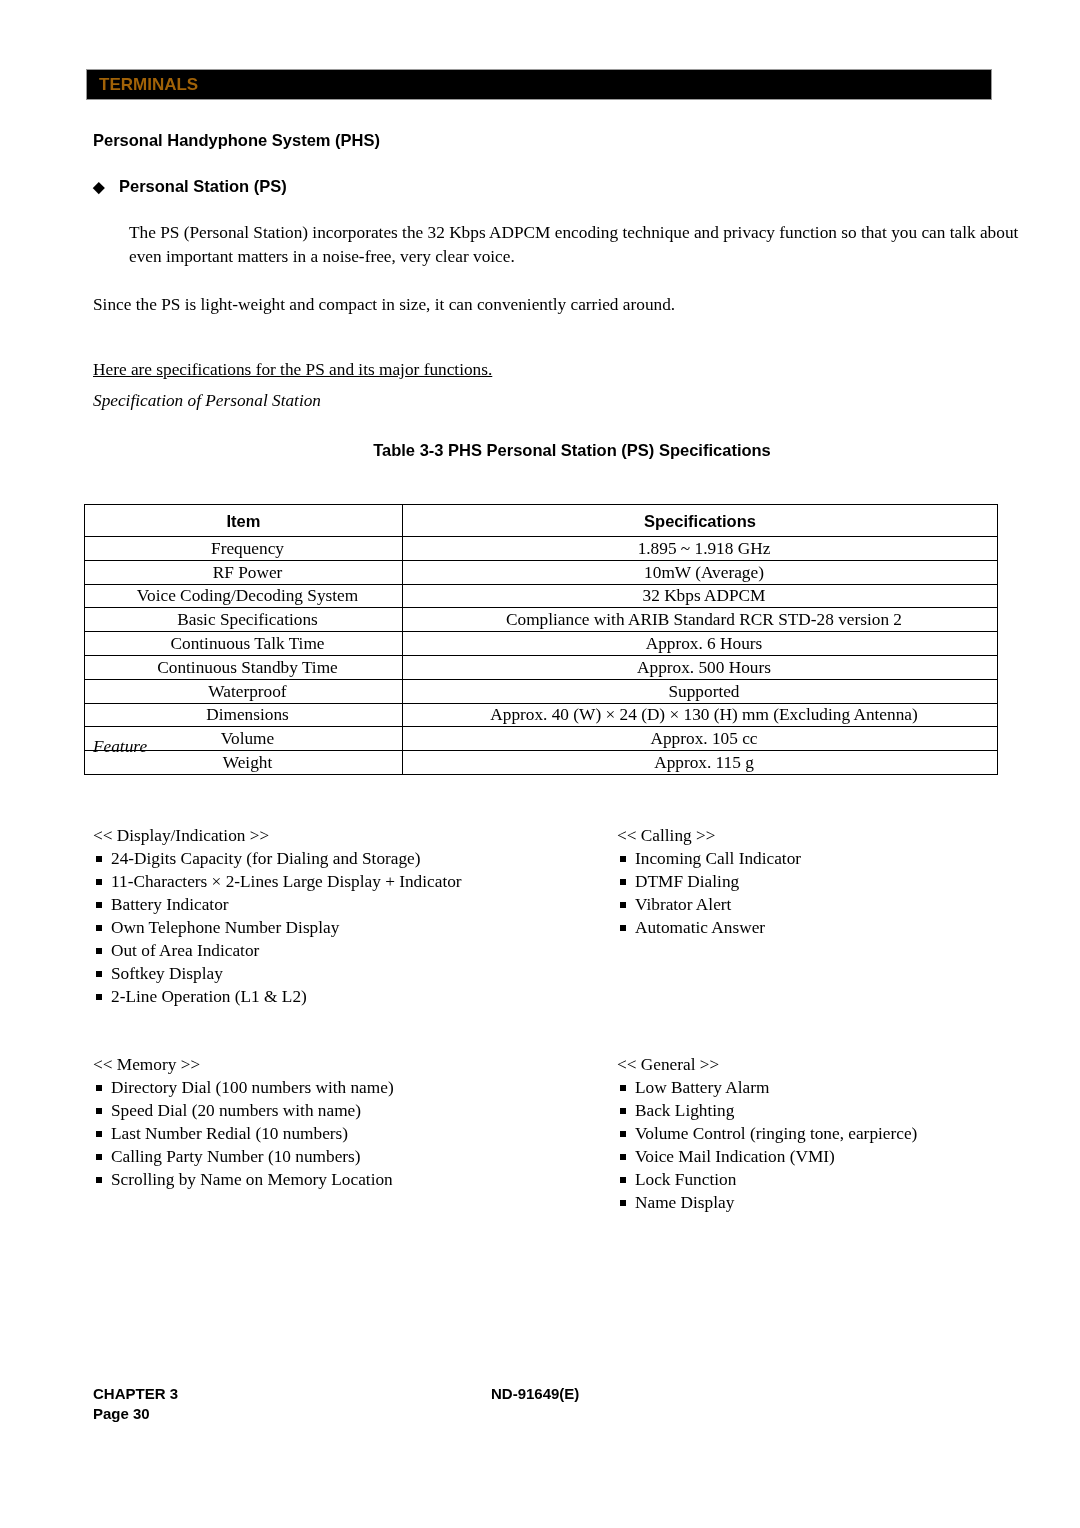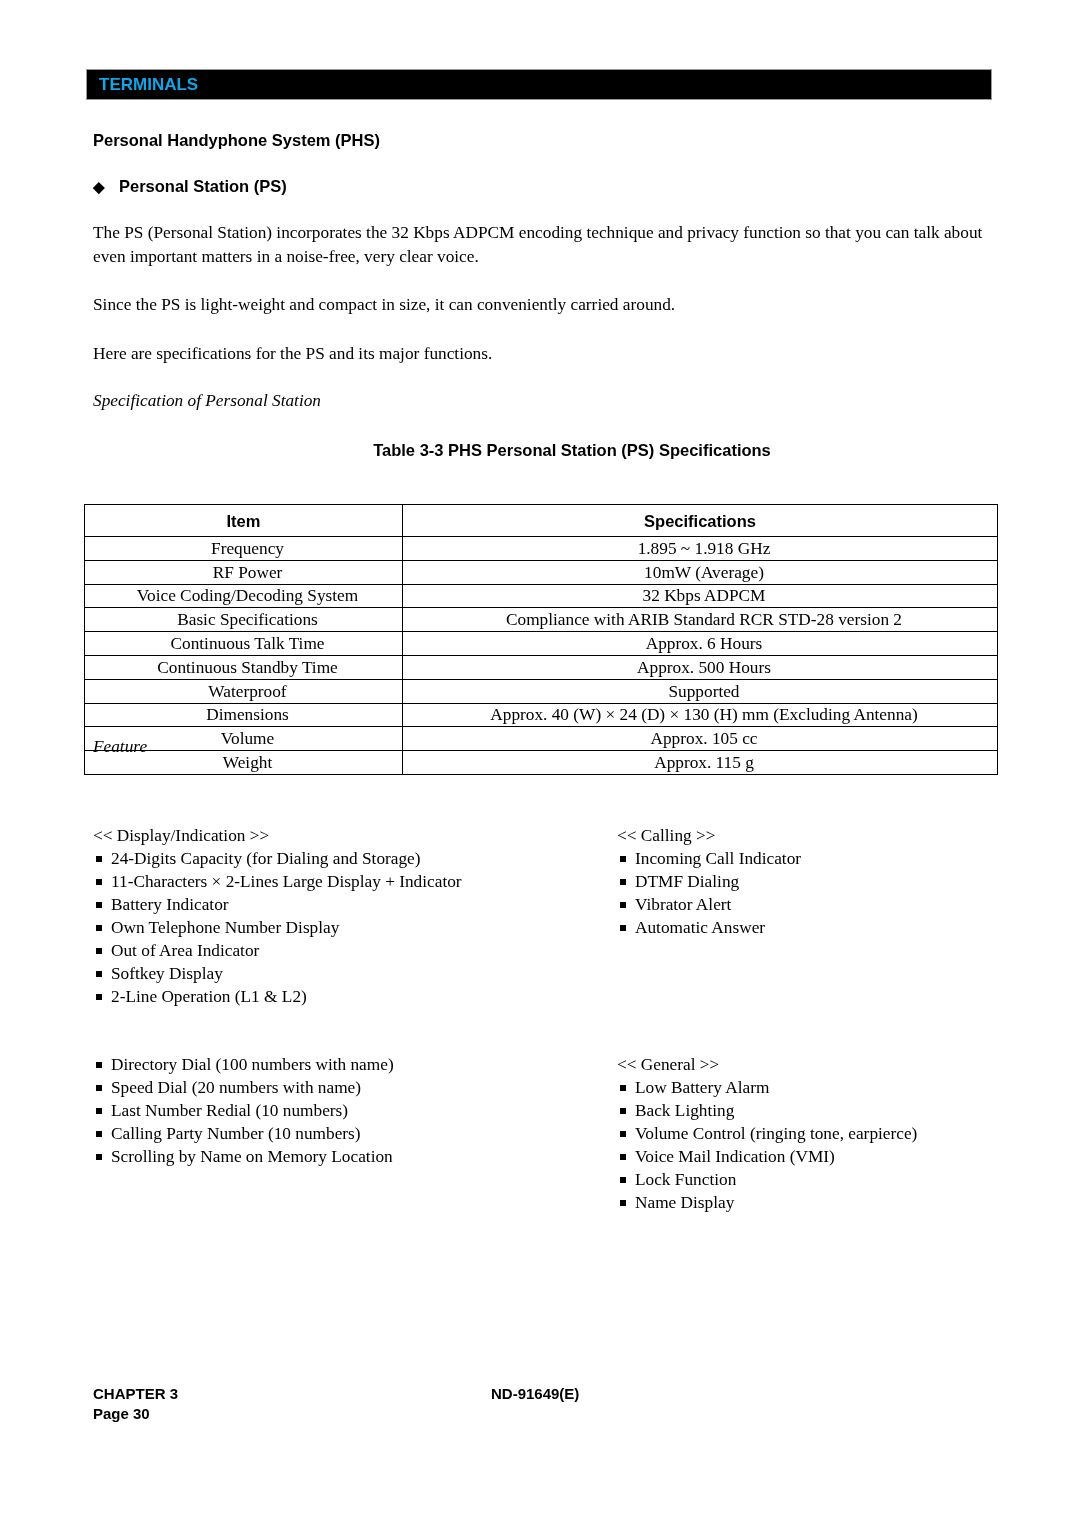--- a/index.html
+++ b/index.html
@@ -1,18 +1,18 @@
 <!DOCTYPE html>
 <html><head>
 <meta charset="utf-8">
 <style>
   html, body { margin: 0; padding: 0; background: #ffffff; }
   body { width: 1080px; height: 1528px; position: relative; overflow: hidden; color: #000; font-family: "Liberation Serif", serif; }
   .section-bar { position: absolute; left: 86px; top: 69px; width: 906px; height: 31px; background: #000; border: 1px solid #999; box-sizing: border-box; }
-  .section-bar span { position: absolute; left: 12px; top: 5px; color: #0ea5e9; font-family: "Liberation Sans", sans-serif; font-weight: bold; font-size: 17px; }
+  .section-bar span { position: absolute; left: 12px; top: 5px; color: #a16207; font-family: "Liberation Sans", sans-serif; font-weight: bold; font-size: 17px; }
   .h2 { position: absolute; left: 93px; top: 131px; font-family: "Liberation Sans", sans-serif; font-weight: bold; font-size: 16.5px; }
   .h3 { position: absolute; left: 93px; top: 177px; font-family: "Liberation Sans", sans-serif; font-weight: bold; font-size: 16.5px; }
   .h3 .diamond { display: inline-block; width: 26px; font-size: 15px; }
   .para { position: absolute; left: 93px; width: 905px; font-size: 17.3px; line-height: 24px; }
   .italic { position: absolute; left: 93px; font-style: italic; font-size: 17.3px; }
   .table-caption { position: absolute; left: 0; width: 1080px; top: 441px; text-align: center; font-family: "Liberation Sans", sans-serif; font-weight: bold; font-size: 16.5px; padding-left: 32px; }
   table.spec { position: absolute; left: 84px; top: 474px; width: 914px; border-collapse: collapse; font-size: 17.3px; margin-top: 30px; }
   table.spec th, table.spec td { border: 1px solid #000; padding: 0 0 0 8px; height: 22.8px; line-height: 22px; text-align: center; vertical-align: bottom; }
   table.spec th { font-family: "Liberation Sans", sans-serif; font-weight: bold; font-size: 16.5px; text-align: center; height: 31px; vertical-align: middle; padding: 0; }
   table.spec col.c1 { width: 318px; }
@@ -30,23 +30,23 @@
 <div class="section-bar">
   <span>TERMINALS</span>
 </div>
 
 <div class="h2">Personal Handyphone System (PHS)</div>
 
 <div class="h3">
   <span class="diamond">◆</span><span>Personal Station (PS)</span>
 </div>
 
-<div class="para" style="top:221px;">The PS (Personal Station) incorporates the 32 Kbps ADPCM encoding technique and privacy function so that you can talk about even important matters in a noise-free, very clear voice.</div>
+<div class="para" style="top:221px;margin-left:36px;">The PS (Personal Station) incorporates the 32 Kbps ADPCM encoding technique and privacy function so that you can talk about even important matters in a noise-free, very clear voice.</div>
 <div class="para" style="top:293px;">Since the PS is light-weight and compact in size, it can conveniently carried around.</div>
-<div class="para" style="top:342px;">Here are specifications for the PS and its major functions.</div>
+<div class="para" style="top:358px;text-decoration:underline;">Here are specifications for the PS and its major functions.</div>
 
 <div class="italic" style="top:391px;">Specification of Personal Station</div>
 
 <div class="table-caption">Table 3-3  PHS Personal Station (PS) Specifications</div>
 
 <table class="spec">
   <colgroup>
       <col class="c1">
       <col>
     </colgroup>
@@ -119,20 +119,21 @@
   <div class="hdr">&lt;&lt; Calling &gt;&gt;</div>
   <ul>
       <li><span class="bullet"></span><span>Incoming Call Indicator</span></li>
       <li><span class="bullet"></span><span>DTMF Dialing</span></li>
       <li><span class="bullet"></span><span>Vibrator Alert</span></li>
       <li><span class="bullet"></span><span>Automatic Answer</span></li>
     </ul>
 </div>
 
 <div class="col" style="left:93px; top:1053px;">
+  <div class="hdr">&lt;&lt; Memory &gt;&gt;</div>
   <ul>
       <li><span class="bullet"></span><span>Directory Dial (100 numbers with name)</span></li>
       <li><span class="bullet"></span><span>Speed Dial (20 numbers with name)</span></li>
       <li><span class="bullet"></span><span>Last Number Redial (10 numbers)</span></li>
       <li><span class="bullet"></span><span>Calling Party Number (10 numbers)</span></li>
       <li><span class="bullet"></span><span>Scrolling by Name on Memory Location</span></li>
     </ul>
 </div>
 
 <div class="col" style="left:617px; top:1053px;">

